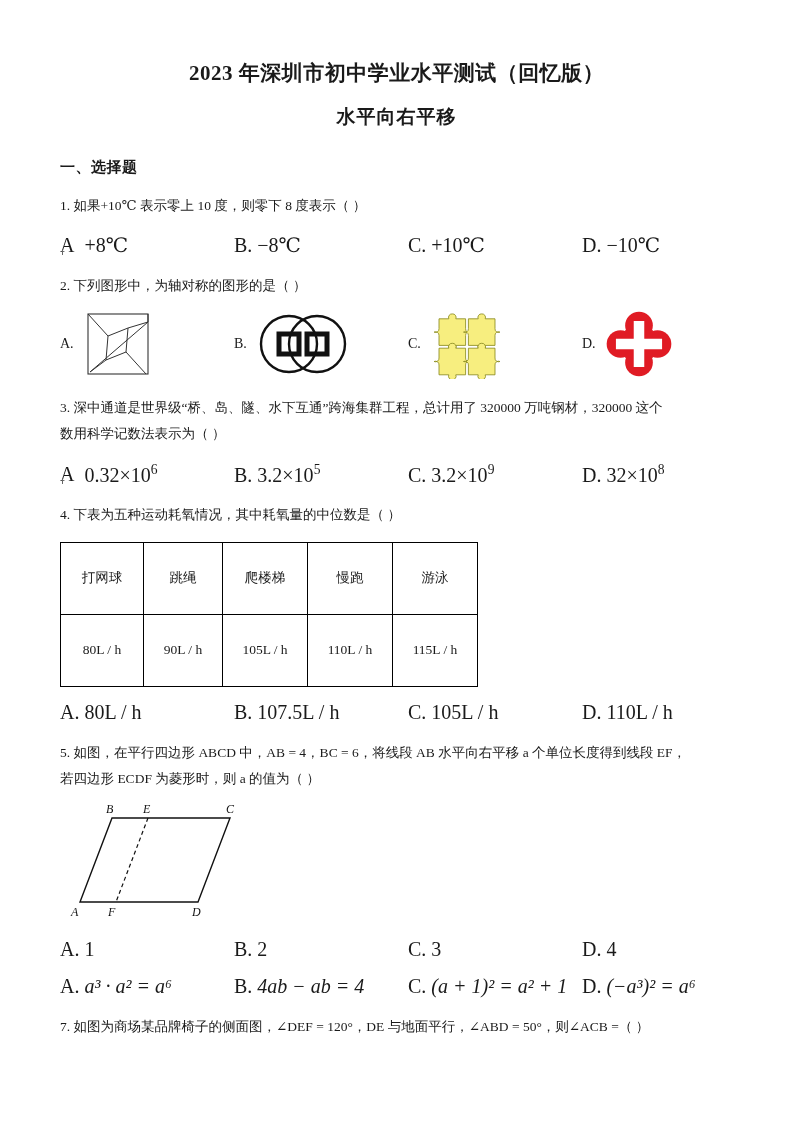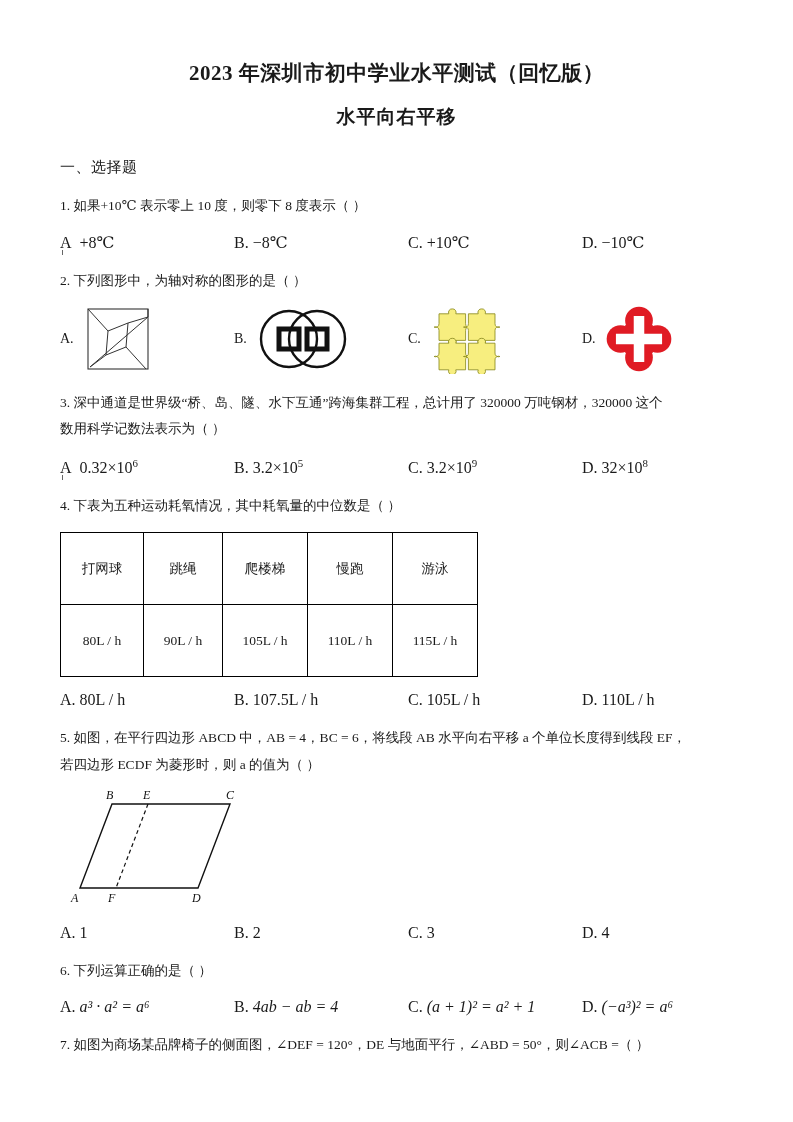--- a/index.html
+++ b/index.html
@@ -35,32 +35,32 @@
     font-size: 19px;
     font-weight: bold;
     margin-top: 14px;
     letter-spacing: 1px;
   }
   .content {
     margin: 0 58px 0 60px;
   }
   .section-head {
     font-size: 15px;
-    font-weight: normal;
+    font-weight: bold;
     margin-top: 28px;
     letter-spacing: 0.5px;
   }
   .q-text {
     font-size: 13.5px;
     line-height: 1.95;
     margin-top: 16px;
   }
   .opt-row {
     display: flex;
-    font-size: 16px;
+    font-size: 20px;
     margin-top: 14px;
   }
   .opt {
     flex: 0 0 174px;
   }
   .opt-label-dotted {
     position: relative;
   }
   .opt-label-dotted::after {
     content: "";
@@ -299,24 +299,20 @@
       <div class="opt">
         <span>C.</span>
         <span>3</span>
       </div>
       <div class="opt">
         <span>D.</span>
         <span>4</span>
       </div>
     </div>
 
-    <div class="q-text">
-      <span>6.</span>
-      <span>下列运算正确的是（      ）</span>
-    </div>
     <div class="opt-row">
       <div class="opt">
         <span>A.</span>
         <span class="ital">a³ · a² = a⁶</span>
       </div>
       <div class="opt">
         <span>B.</span>
         <span class="ital">4ab − ab = 4</span>
       </div>
       <div class="opt">

